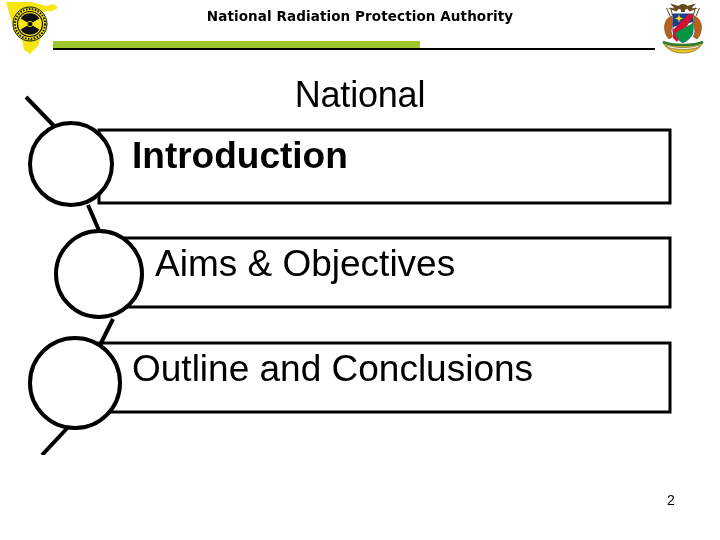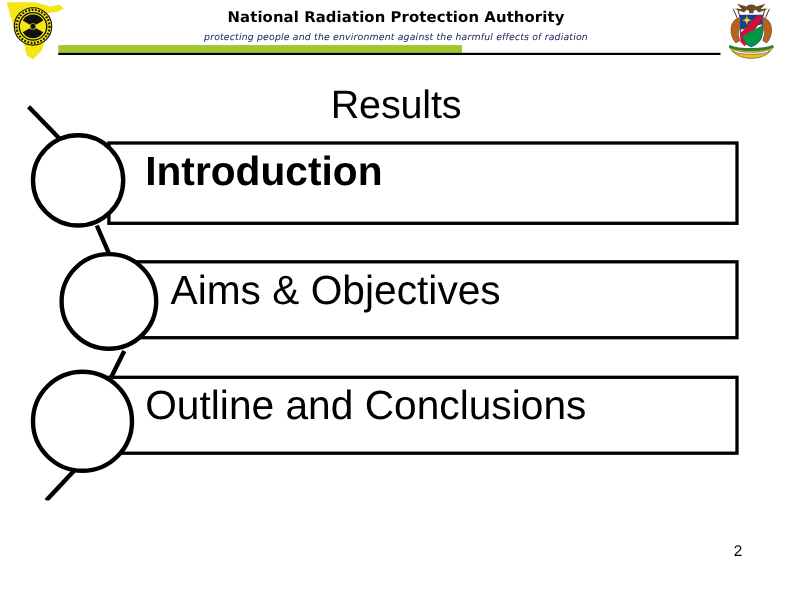--- a/index.html
+++ b/index.html
@@ -173,21 +173,20 @@
           <path d="M28 24 L37.35 29.4 A10.8 10.8 0 0 1 18.65 29.4 Z"></path>
           <path d="M28 24 L18.65 18.6 A10.8 10.8 0 0 1 28 13.2 Z"></path>
         </g>
         <circle cx="28" cy="24" r="2.9" fill="#f5e614"></circle>
         <circle cx="28" cy="24" r="2.3" fill="#111111"></circle>
       </svg>
     </div>
 
     <div id="org-title">National Radiation Protection Authority</div>
 
-    <div id="org-tagline">protecting people and the environment against the harmful effects of radiation</div>
 
     <div id="green-bar"></div>
     <div id="black-rule"></div>
 
     <div id="logo-right">
       <svg viewBox="0 0 66 58" width="66" height="58" xmlns="http://www.w3.org/2000/svg">
 
         <g fill="#6b4a20">
           <path d="M33 4 C30 4 28.4 5.6 28.4 7.2 C28.4 8.6 29.6 9.6 31 9.8
                    L31 12 L35 12 L35 9.8 C36.4 9.6 37.6 8.6 37.6 7.2
@@ -221,21 +220,21 @@
           <path d="M46 16 L49.5 8 M43.4 15.6 L45.4 7.6"></path>
         </g>
 
         <path d="M13 42 C22 47 44 47 53 42 C50 50 41 53 33 53 C25 53 16 50 13 42 Z" fill="#e8c429" stroke="#8a7312" stroke-width="0.8"></path>
         <path d="M17 45 C24 48.4 42 48.4 49 45 L49 47 C42 50.2 24 50.2 17 47 Z" fill="#ffffff" stroke="#6b4a20" stroke-width="0.6"></path>
         <path d="M13 42 C22 46 44 46 53 42" fill="none" stroke="#2e7d32" stroke-width="2.6"></path>
       </svg>
     </div>
   </div>
 
-  <h1 id="slide-title">Results</h1>
+  <h1 id="slide-title">National</h1>
 
   <div id="diagram">
 
     <svg id="diagram-svg" viewBox="0 0 720 360" xmlns="http://www.w3.org/2000/svg">
 
       <rect x="99" y="35" width="571" height="73" fill="#ffffff" stroke="#000000" stroke-width="3"></rect>
       <rect x="125" y="143" width="545" height="69" fill="#ffffff" stroke="#000000" stroke-width="3"></rect>
       <rect x="99" y="248" width="571" height="69" fill="#ffffff" stroke="#000000" stroke-width="3"></rect>
 
       <g stroke="#000000" stroke-width="4" fill="none" stroke-linecap="butt">

